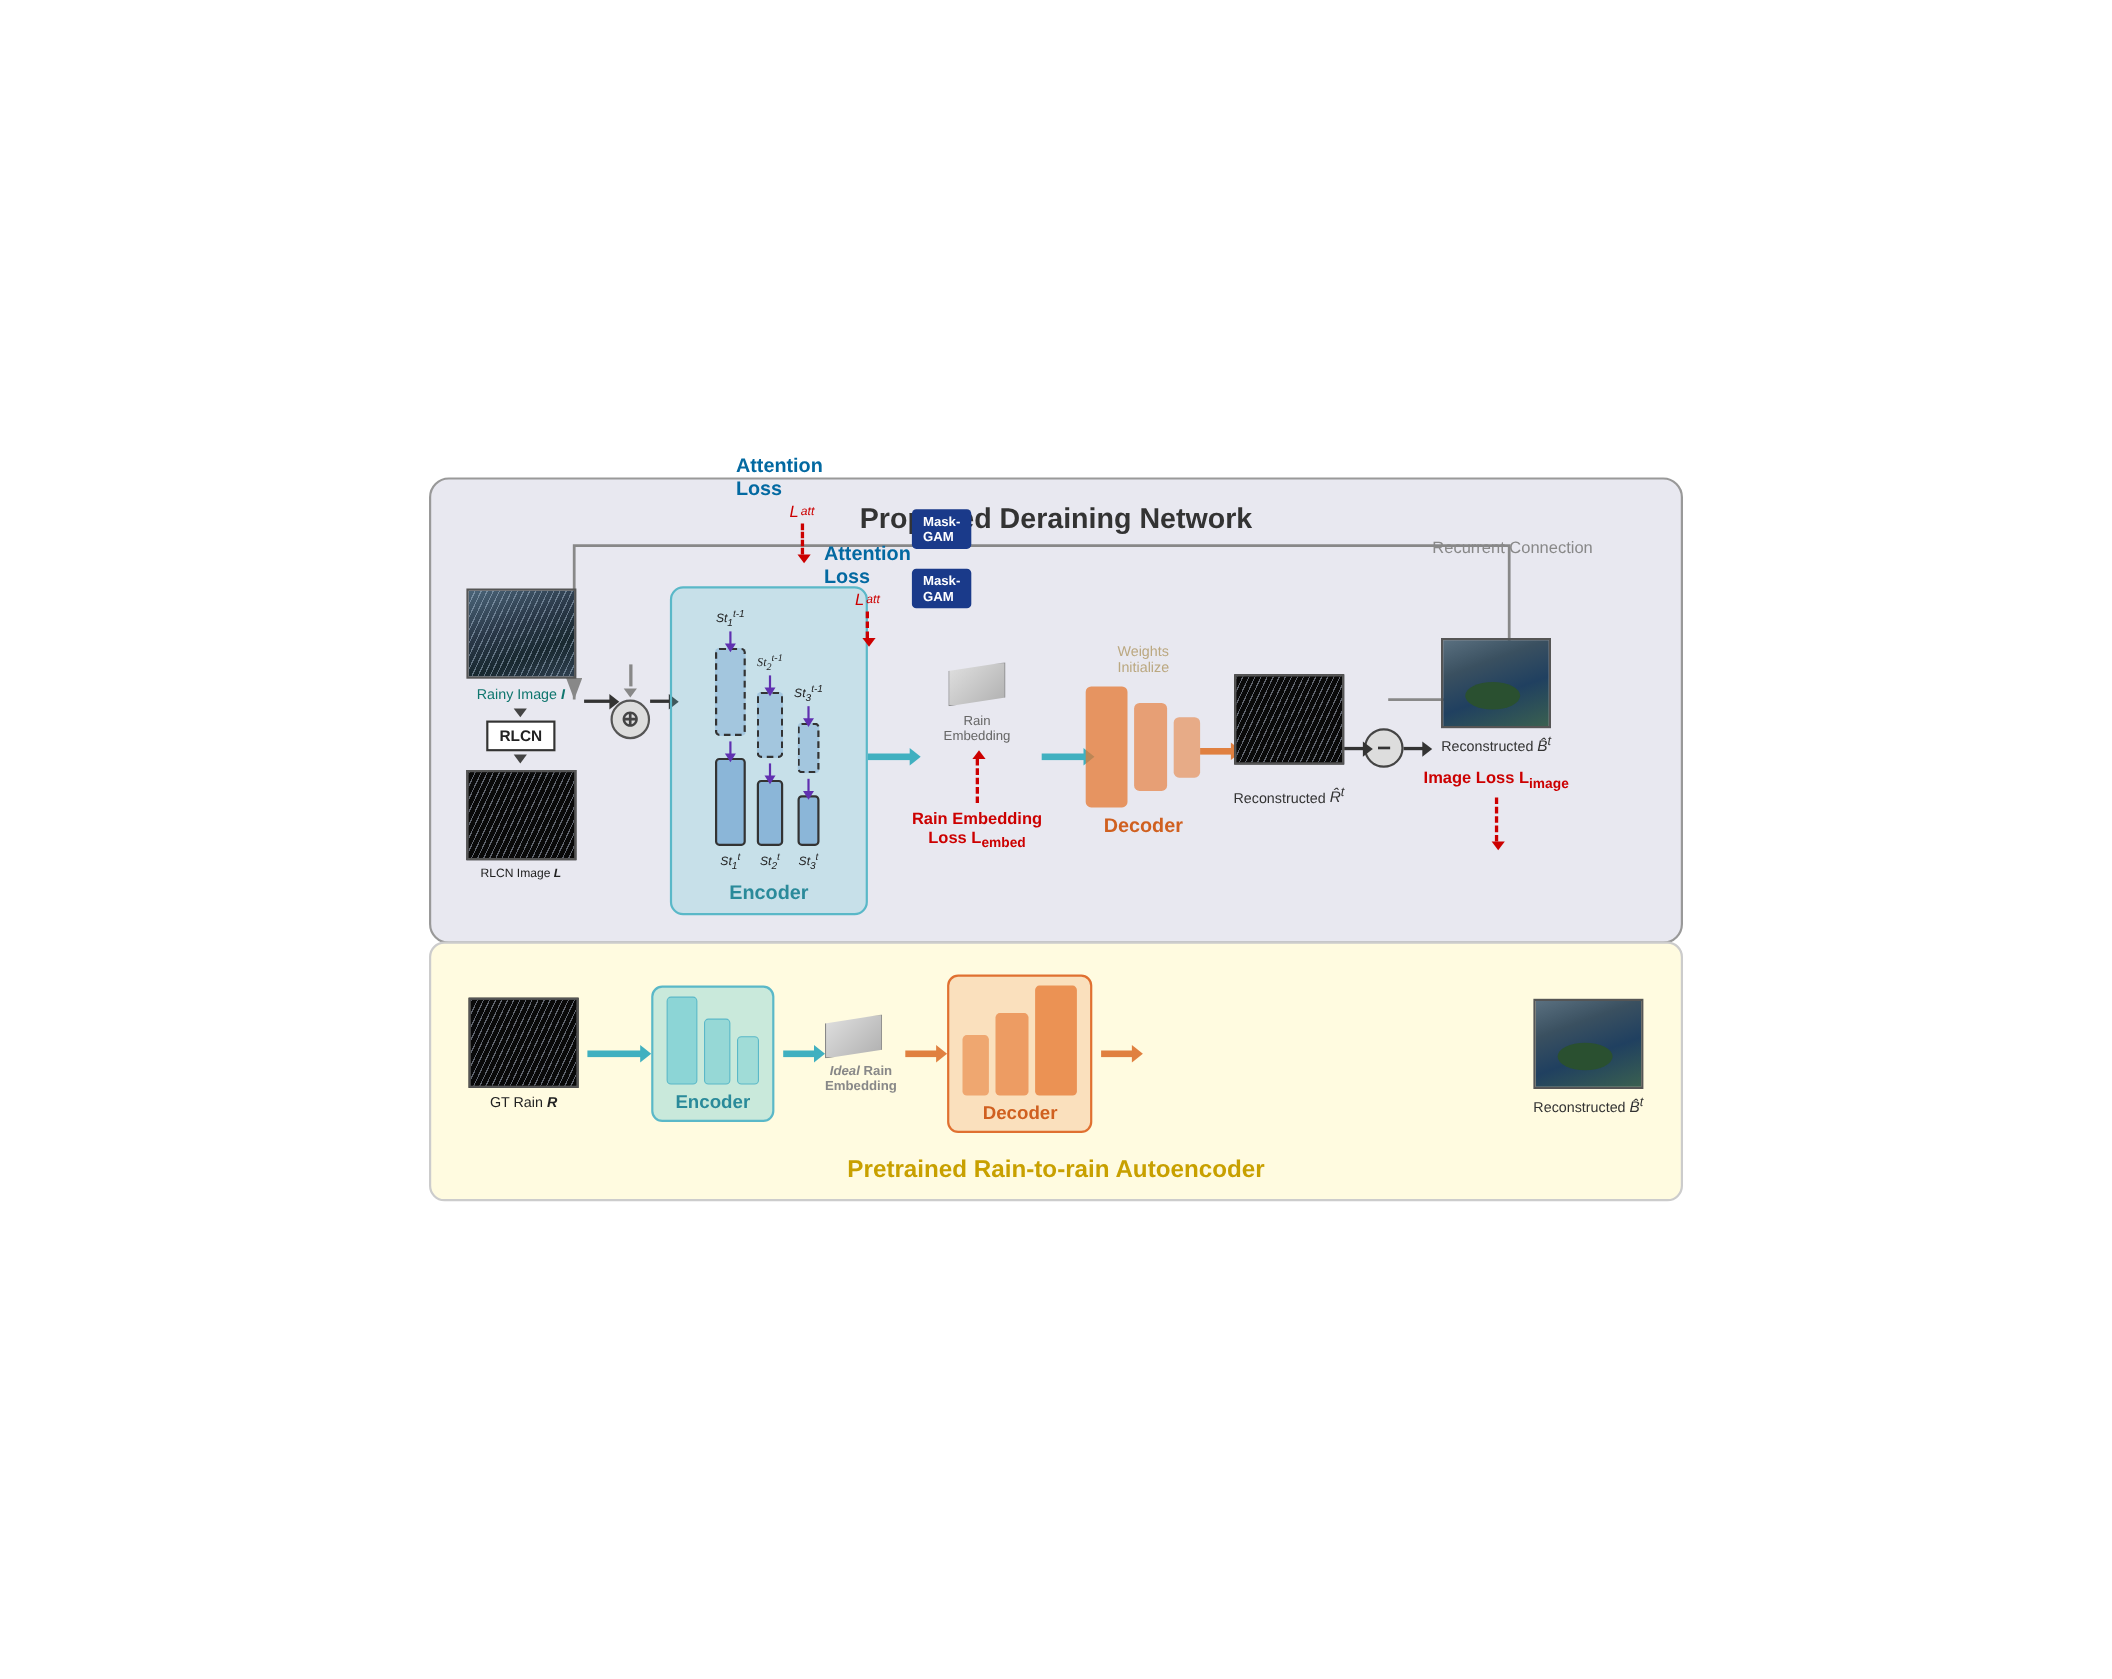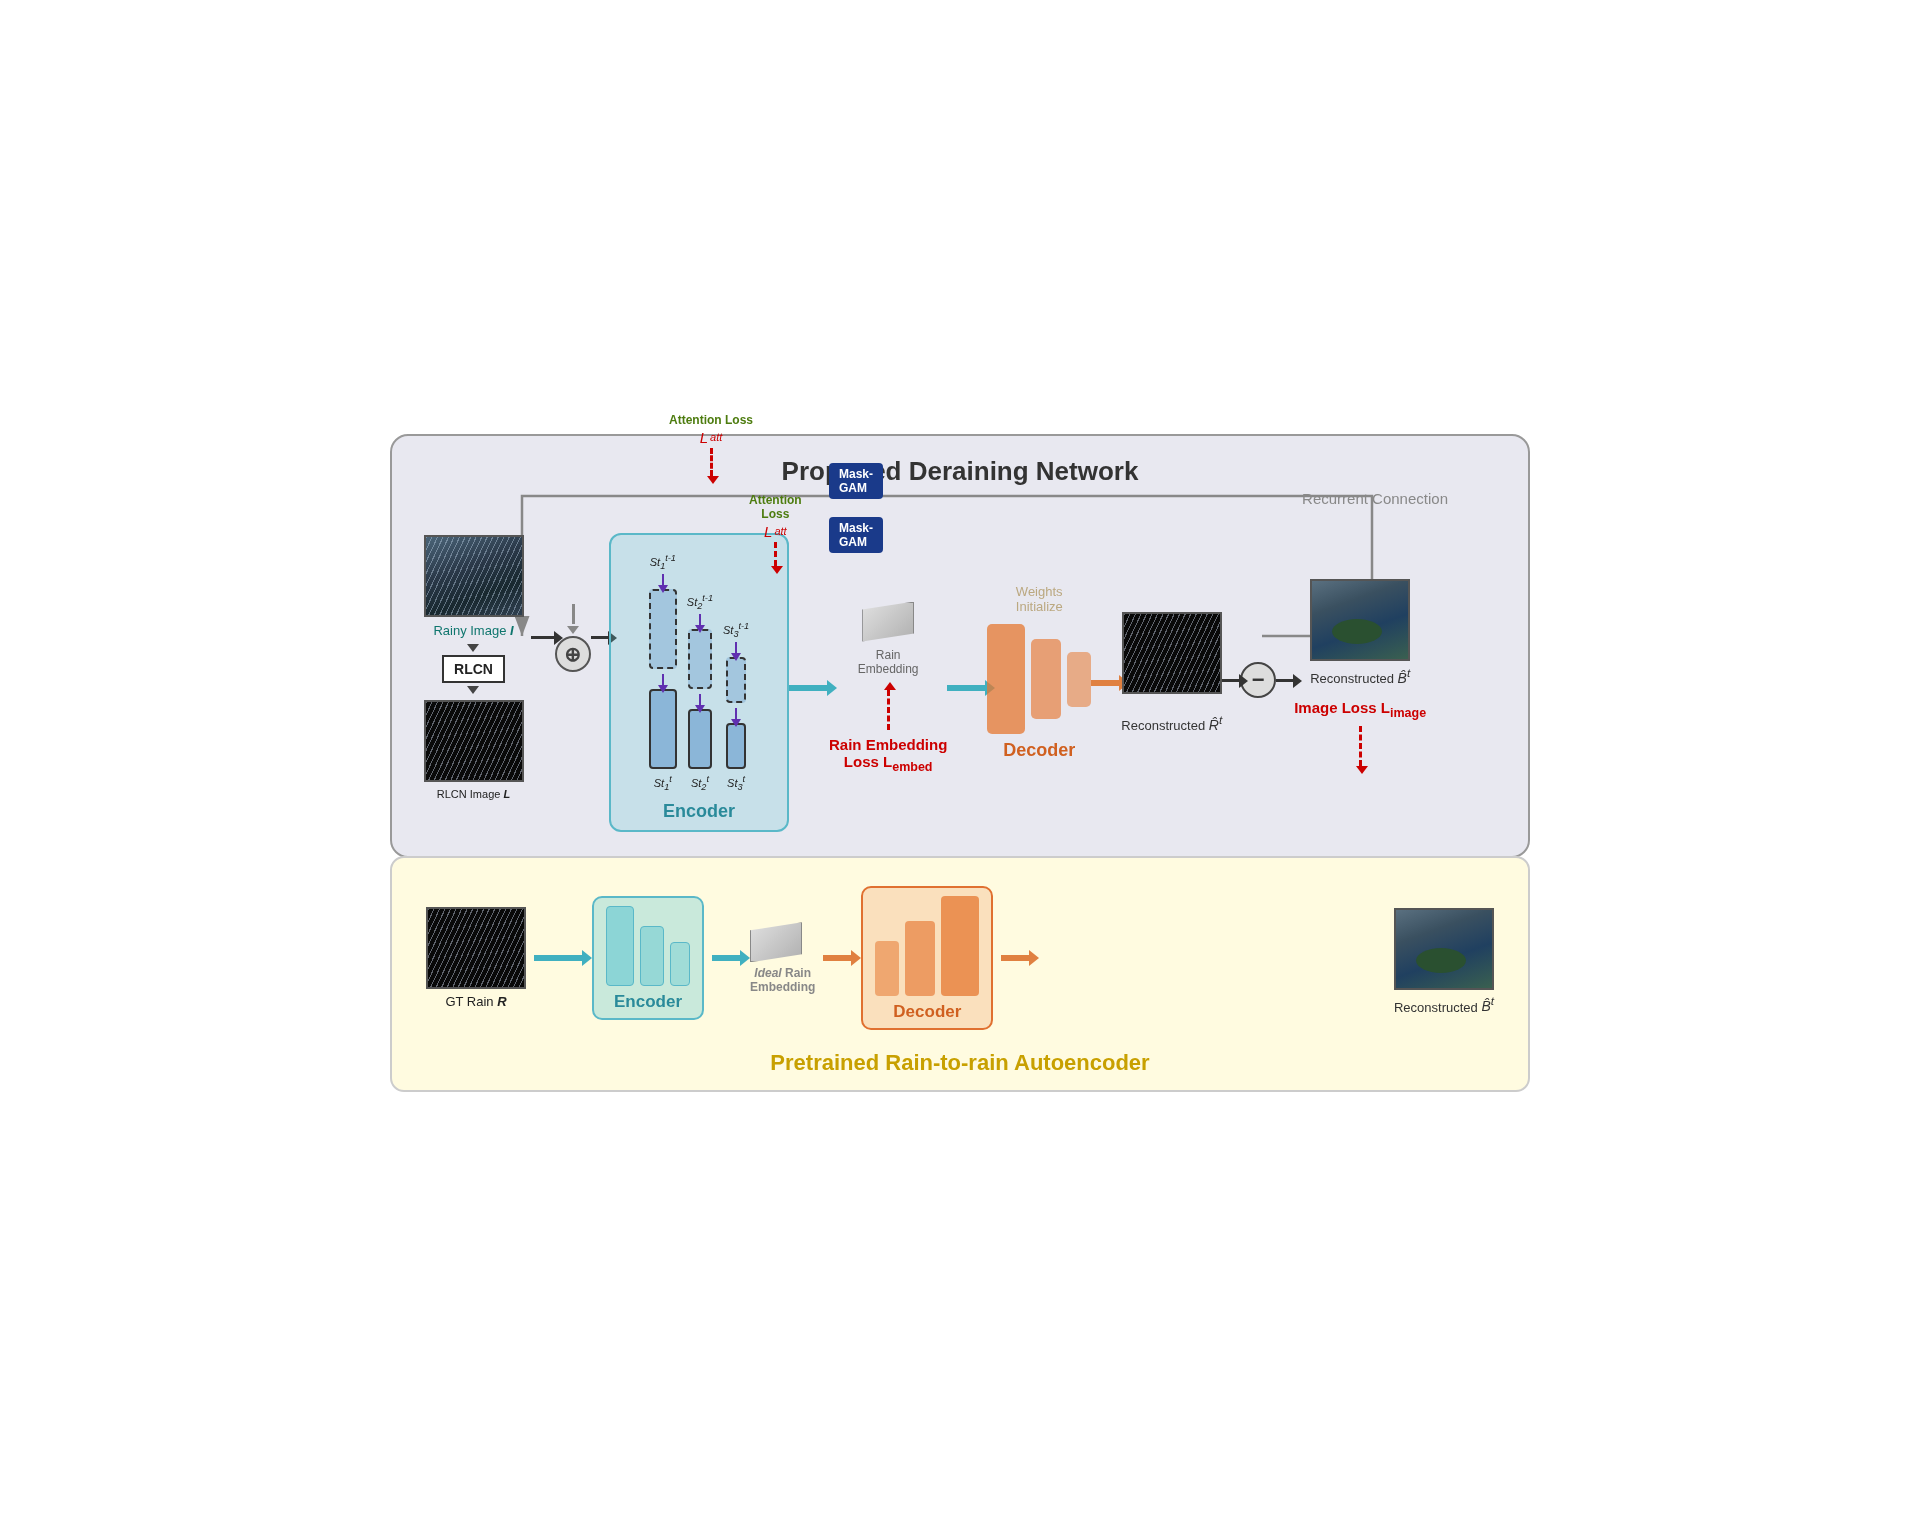--- a/index.html
+++ b/index.html
@@ -134,24 +134,24 @@
       width: 36px; height: 36px;
       border-radius: 50%;
       border: 2.5px solid #444;
       background: #ddd;
       display: flex; align-items: center; justify-content: center;
       font-size: 22px; color: #333; font-weight: bold;
     }
 
     
     .att-loss {
-      color: #4d7c0f;
-      font-weight: bold;
-      font-size: 12px;
-      text-align: center;
+      color: #0369a1;
+      font-weight: bold;
+      font-size: 18px;
+      text-align: left;
     }
     .att-loss-math {
       font-style: italic;
       color: #cc0000;
       font-size: 15px;
     }
 
     
     .re-loss {
       color: #cc0000;
@@ -442,21 +442,21 @@
               <div style="width:28px;height:80px;" class="stage-block"></div>
 
               <div style="width:2px;height:12px;background:#6030b0;position:relative;margin-top:2px;">
                 <div style="position:absolute;bottom:-7px;left:-4px;width:0;height:0;border-left:5px solid transparent;border-right:5px solid transparent;border-top:8px solid #6030b0;"></div>
               </div>
               <div style="width:28px;height:80px;" class="stage-block stage-block-solid"></div>
               <div style="font-size:11px;font-style:italic;color:#222;margin-top:2px;">St<sub>1</sub><sup>t</sup></div>
             </div>
 
             <div class="stage-unit">
-              <div style="font-size:11px;font-style:italic;color:#222;">St<sub>2</sub><sup>t-1</sup></div>
+              <div style="font-size:11px;font-style:italic;color:#222;font-family:Liberation Serif, serif;">St<sub>2</sub><sup>t-1</sup></div>
               <div style="width:2px;height:12px;background:#6030b0;position:relative;">
                 <div style="position:absolute;bottom:-7px;left:-4px;border-left:5px solid transparent;border-right:5px solid transparent;border-top:8px solid #6030b0;"></div>
               </div>
               <div style="width:24px;height:60px;" class="stage-block"></div>
               <div style="width:2px;height:12px;background:#6030b0;position:relative;margin-top:2px;">
                 <div style="position:absolute;bottom:-7px;left:-4px;border-left:5px solid transparent;border-right:5px solid transparent;border-top:8px solid #6030b0;"></div>
               </div>
               <div style="width:24px;height:60px;" class="stage-block stage-block-solid"></div>
               <div style="font-size:11px;font-style:italic;color:#222;margin-top:2px;">St<sub>2</sub><sup>t</sup></div>
             </div>

